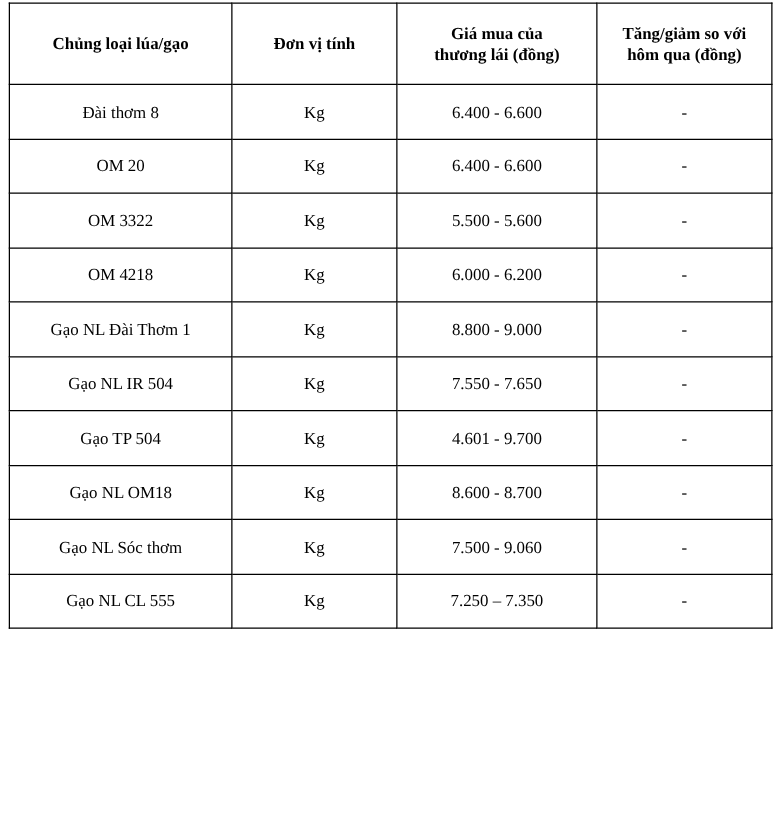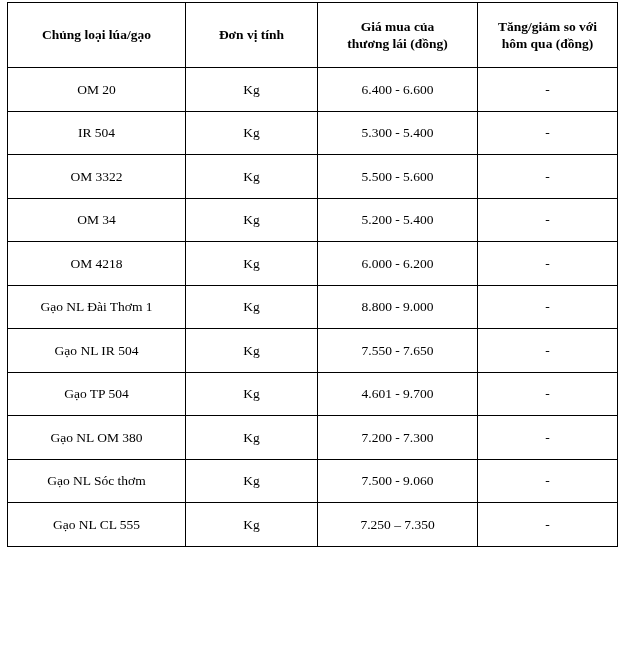--- a/index.html
+++ b/index.html
@@ -71,41 +71,35 @@
           <span class="hdr-line">thương lái (đồng)</span>
         </th>
         <th>
           <span class="hdr-line">Tăng/giảm so với</span>
           <span class="hdr-line">hôm qua (đồng)</span>
         </th>
       </tr>
     </thead>
     <tbody id="tbody">
         <tr>
+          <td>Đài thơm 8</td>
+          <td>Kg</td>
+          <td>6.400 - 6.600</td>
+          <td>-</td>
+        </tr>
+        <tr>
           <td>OM 20</td>
           <td>Kg</td>
           <td>6.400 - 6.600</td>
           <td>-</td>
         </tr>
         <tr>
-          <td>IR 504</td>
-          <td>Kg</td>
-          <td>5.300 - 5.400</td>
-          <td>-</td>
-        </tr>
-        <tr>
           <td>OM 3322</td>
           <td>Kg</td>
           <td>5.500 - 5.600</td>
-          <td>-</td>
-        </tr>
-        <tr>
-          <td>OM 34</td>
-          <td>Kg</td>
-          <td>5.200 - 5.400</td>
           <td>-</td>
         </tr>
         <tr>
           <td>OM 4218</td>
           <td>Kg</td>
           <td>6.000 - 6.200</td>
           <td>-</td>
         </tr>
         <tr>
           <td>Gạo NL Đài Thơm 1</td>
@@ -119,23 +113,23 @@
           <td>7.550 - 7.650</td>
           <td>-</td>
         </tr>
         <tr>
           <td>Gạo TP 504</td>
           <td>Kg</td>
           <td>4.601 - 9.700</td>
           <td>-</td>
         </tr>
         <tr>
-          <td>Gạo NL OM 380</td>
+          <td>Gạo NL OM18</td>
           <td>Kg</td>
-          <td>7.200 - 7.300</td>
+          <td>8.600 - 8.700</td>
           <td>-</td>
         </tr>
         <tr>
           <td>Gạo NL Sóc thơm</td>
           <td>Kg</td>
           <td>7.500 - 9.060</td>
           <td>-</td>
         </tr>
         <tr>
           <td>Gạo NL CL 555</td>

